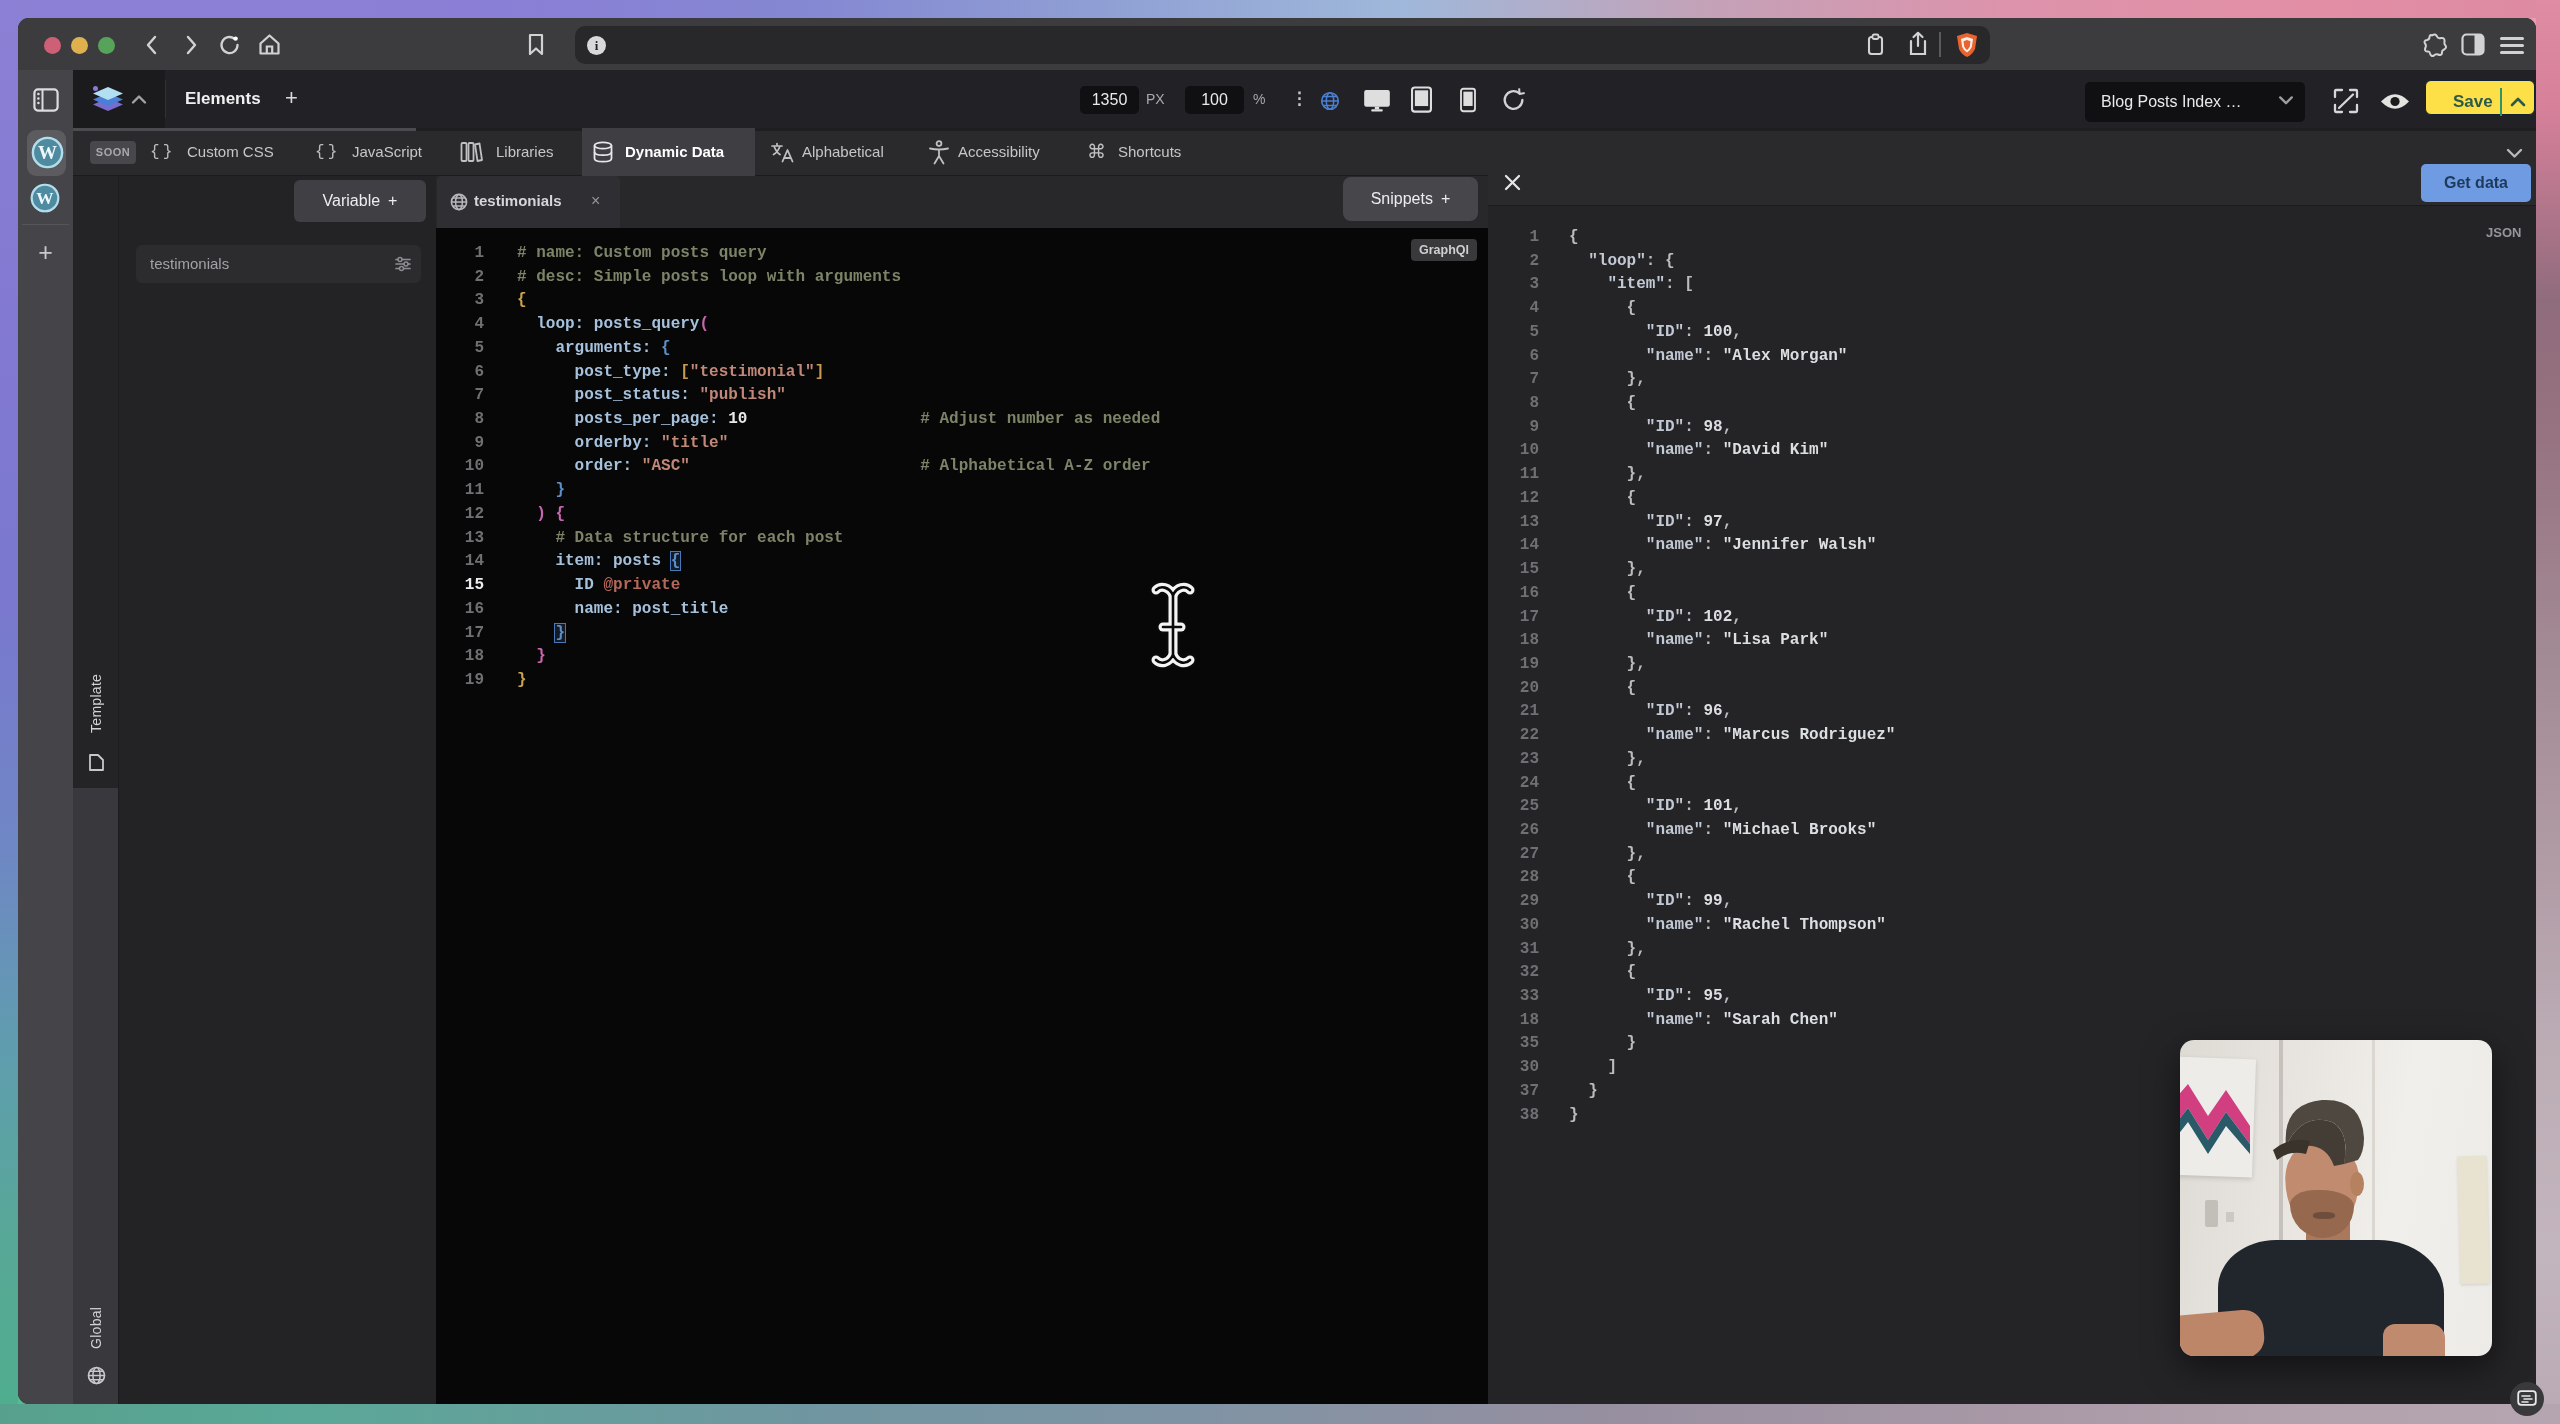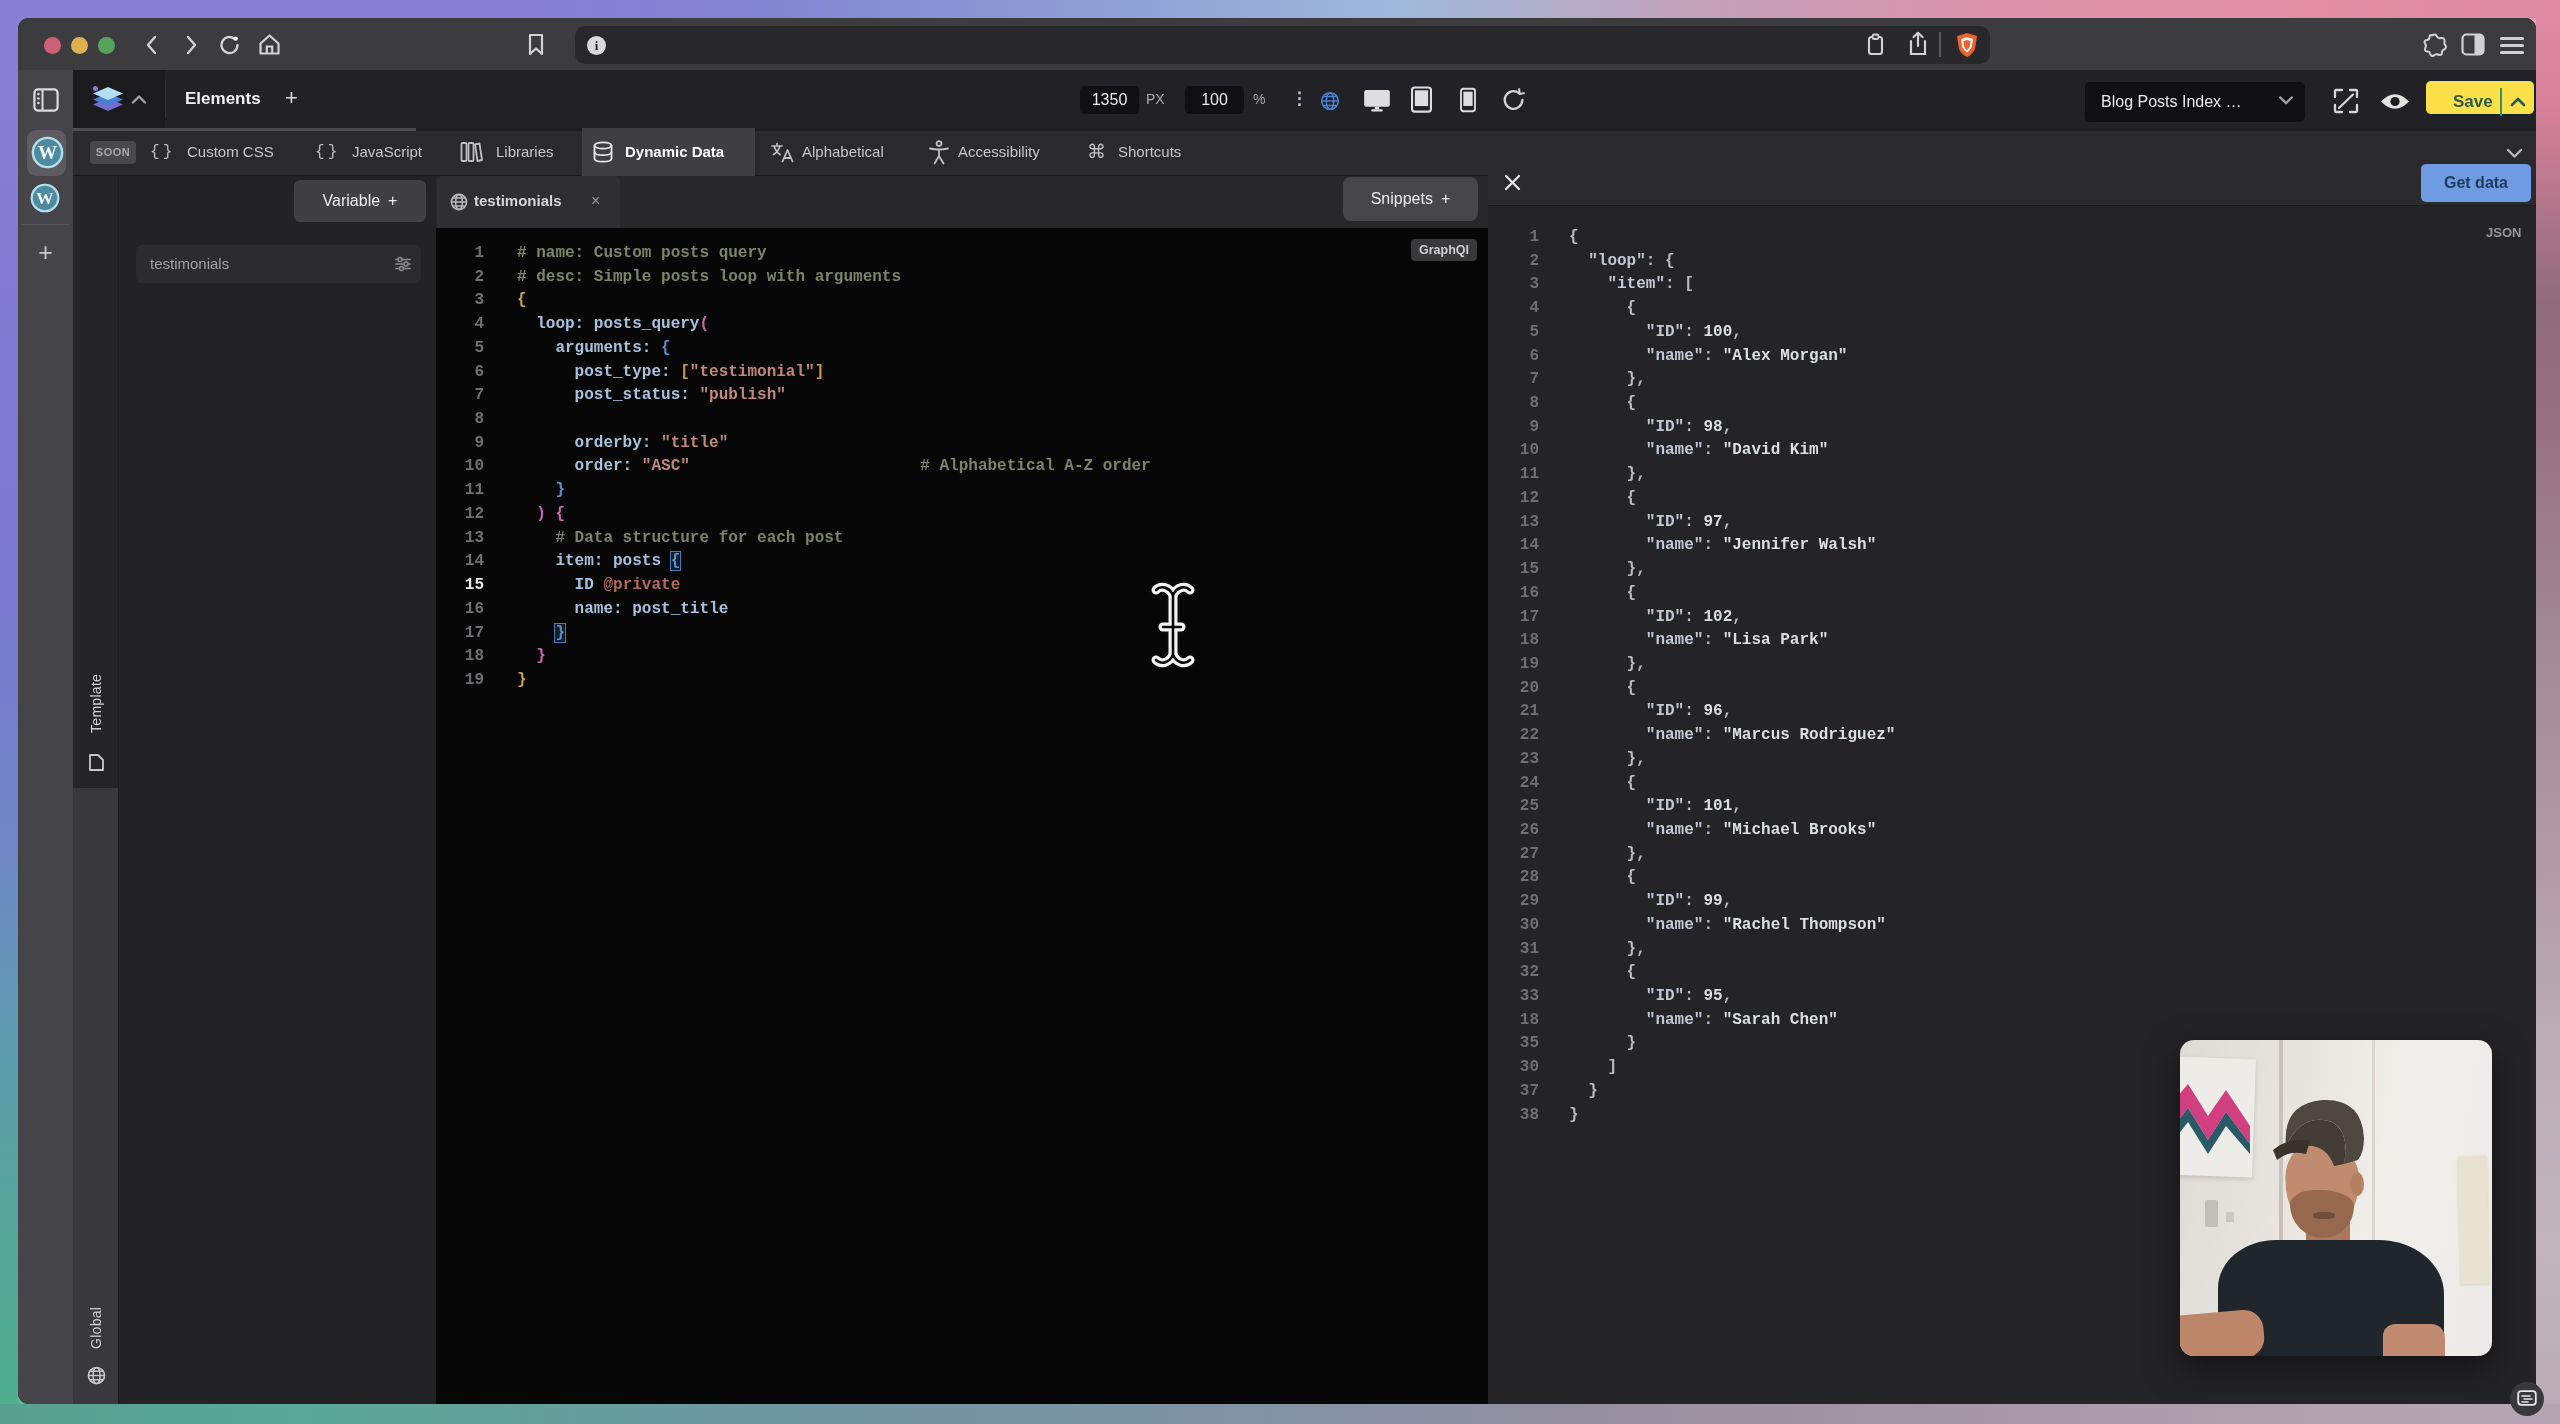--- a/index.html
+++ b/index.html
@@ -317,20 +317,21 @@
         <div class="cl">
           <i class="n">6</i>
           <b class="t">      <span class="key">post_type: </span><span class="brk">[</span><span class="str">"testimonial"</span><span class="brk">]</span></b>
         </div>
         <div class="cl">
           <i class="n">7</i>
           <b class="t">      <span class="key">post_status: </span><span class="str">"publish"</span></b>
         </div>
         <div class="cl">
           <i class="n">8</i>
+          <b class="t">      <span class="key">posts_per_page: </span><span class="num">10</span>                  <span class="cmt"># Adjust number as needed</span></b>
         </div>
         <div class="cl">
           <i class="n">9</i>
           <b class="t">      <span class="key">orderby: </span><span class="str">"title"</span></b>
         </div>
         <div class="cl">
           <i class="n">10</i>
           <b class="t">      <span class="key">order: </span><span class="str">"ASC"</span>                        <span class="cmt"># Alphabetical A-Z order</span></b>
         </div>
         <div class="cl">

